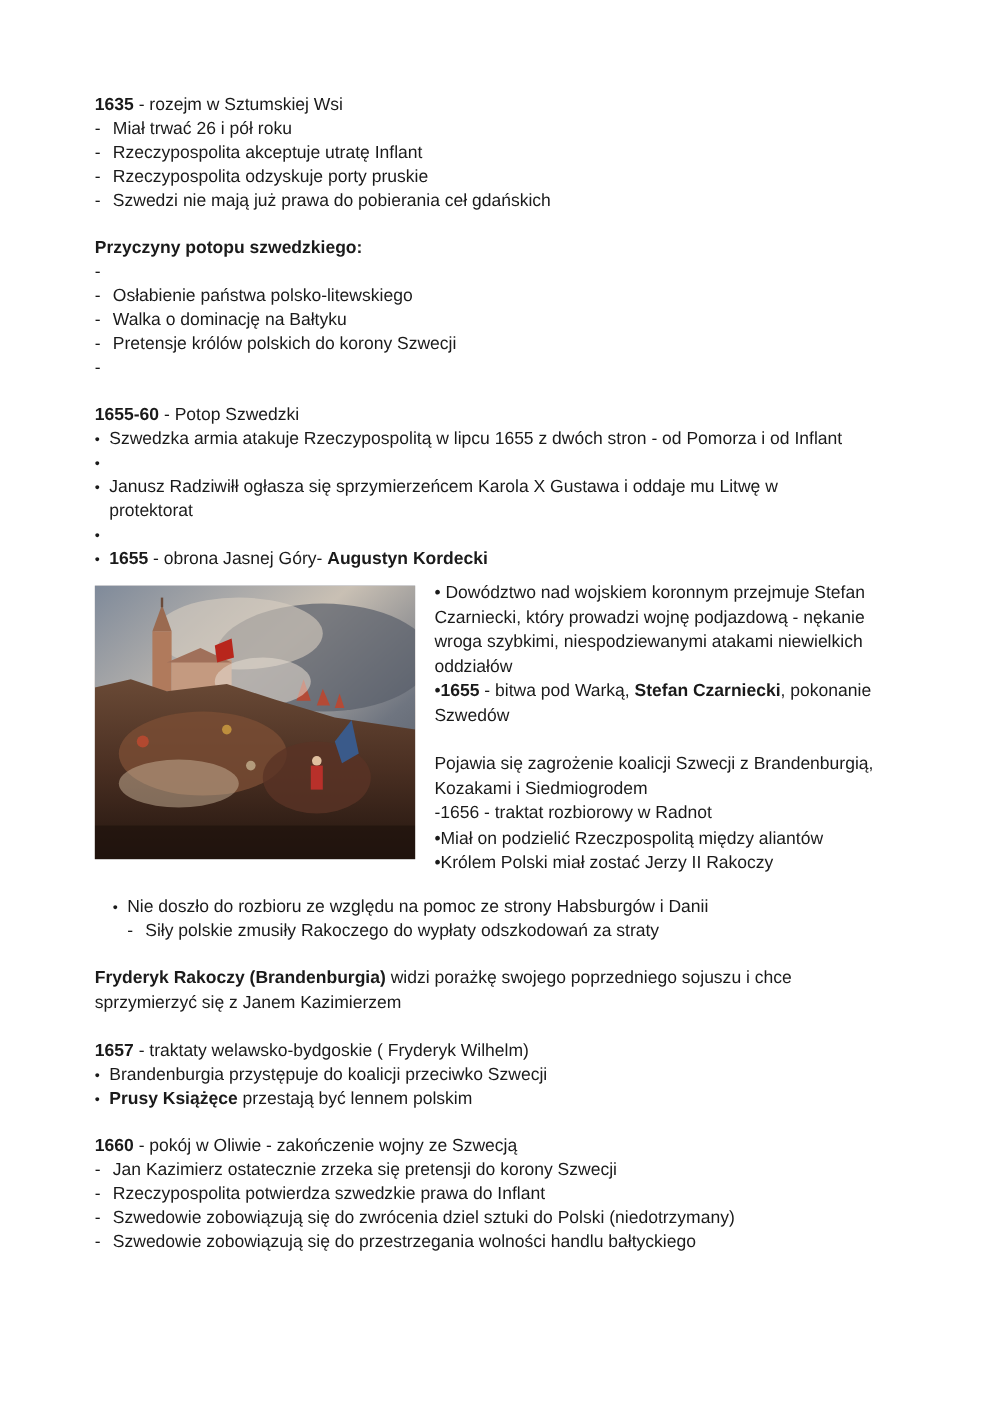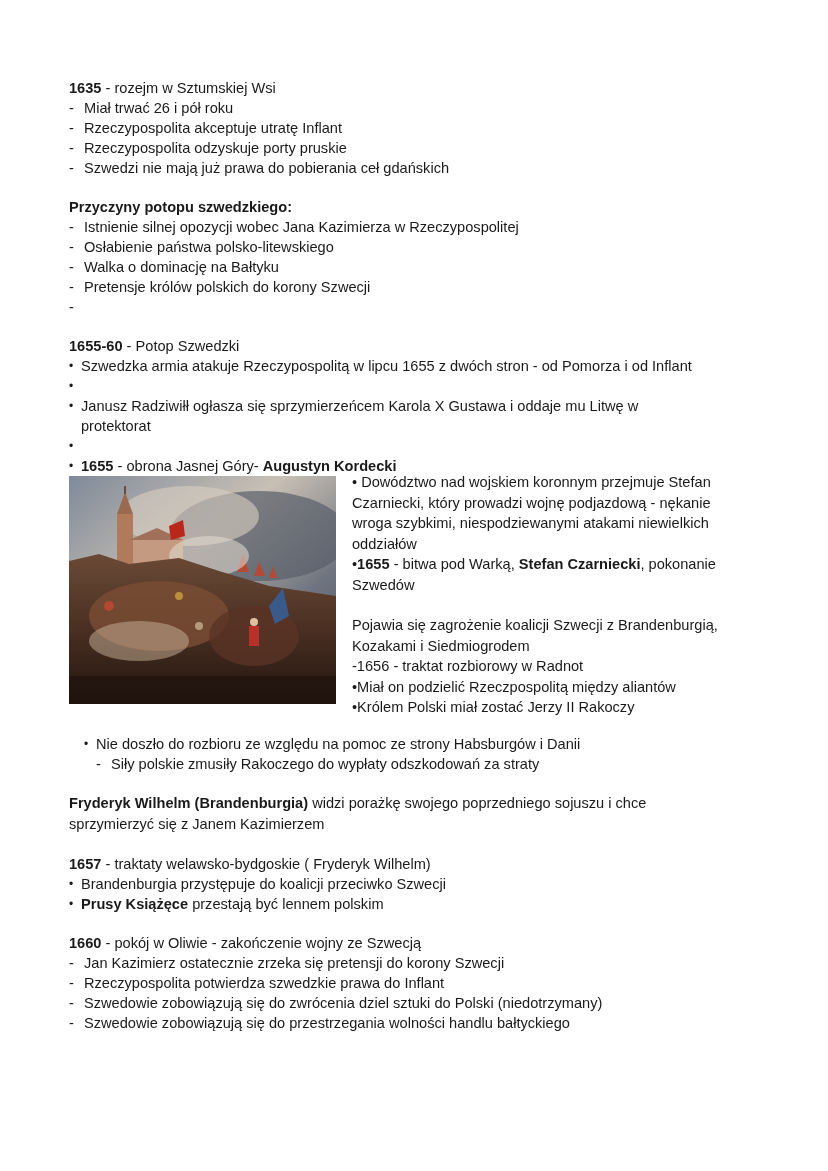--- a/index.html
+++ b/index.html
@@ -1,29 +1,29 @@
 <!DOCTYPE html>
 <html><head>
   <meta charset="utf-8">
   <style>
     html, body { margin: 0; padding: 0; background: #ffffff; }
     body { width: 828px; height: 1171px; position: relative; overflow: hidden;
            font-family: "Liberation Sans", sans-serif; color: #1a1a1a; font-size: 14.6px; }
-    .page { position: absolute; left: 69px; top: 78px; width: 690px; }
+    .page { position: absolute; left: 79px; top: 78px; width: 690px; }
     .line { line-height: 20px; white-space: nowrap; }
     .b { font-weight: bold; }
     .heading { line-height: 20px; }
     .dash-item { display: flex; line-height: 20px; }
     .dash-item .mk { width: 15px; flex: none; }
     .dot-item { display: flex; line-height: 20px; }
     .dot-item .mk { width: 12px; flex: none; font-size: 12px; }
     .wrap { white-space: normal; }
     .gap { height: 19px; }
     .section { margin: 0; }
-    .two-col { display: flex; }
+    .two-col { display: flex; margin-top: 12px; }
     .painting { width: 267px; height: 228px; flex: none; position: relative; overflow: hidden;
                 background: linear-gradient(180deg, #8e8f97 0%, #a59a92 25%, #6d5546 45%, #4a3328 70%, #2f2018 100%); }
     .right-col { margin-left: 16px; margin-top: -4px; width: 400px; font-size: 14.6px; }
     .right-col .line, .right-col .p { line-height: 20.5px; }
     .indent1 { padding-left: 15px; }
     .indent2 { padding-left: 27px; }
   </style>
 </head>
 <body>
 
@@ -48,21 +48,20 @@
         <span>Szwedzi nie mają już prawa do pobierania ceł gdańskich</span>
       </div>
   </div>
 
   <div class="gap"></div>
 
   <div class="section">
     <div class="line heading b">Przyczyny potopu szwedzkiego:</div>
     <div class="dash-item">
         <span class="mk">-</span>
-        <span>Istnienie silnej opozycji wobec Jana Kazimierza w Rzeczypospolitej</span>
       </div>
     <div class="dash-item">
         <span class="mk">-</span>
         <span>Osłabienie państwa polsko-litewskiego</span>
       </div>
     <div class="dash-item">
         <span class="mk">-</span>
         <span>Walka o dominację na Bałtyku</span>
       </div>
     <div class="dash-item">
@@ -165,21 +164,21 @@
         <span>Nie doszło do rozbioru ze względu na pomoc ze strony Habsburgów i Danii</span>
       </div>
     <div class="dash-item indent2">
         <span class="mk">-</span>
         <span>Siły polskie zmusiły Rakoczego do wypłaty odszkodowań za straty</span>
       </div>
   </div>
 
   <div class="gap"></div>
 
-  <div class="wrap" style="line-height:21px; width:640px;"><span class="b">Fryderyk Wilhelm (Brandenburgia)</span><span> widzi porażkę swojego poprzedniego sojuszu i chce sprzymierzyć się z Janem Kazimierzem</span></div>
+  <div class="wrap" style="line-height:21px; width:640px;"><span class="b">Fryderyk Rakoczy (Brandenburgia)</span><span> widzi porażkę swojego poprzedniego sojuszu i chce sprzymierzyć się z Janem Kazimierzem</span></div>
 
   <div class="gap"></div>
 
   <div class="section">
     <div class="line heading"><span class="b">1657</span><span> - traktaty welawsko-bydgoskie ( Fryderyk Wilhelm)</span></div>
     <div class="dot-item">
         <span class="mk">•</span>
         <span>Brandenburgia przystępuje do koalicji przeciwko Szwecji</span>
       </div>
     <div class="dot-item">

